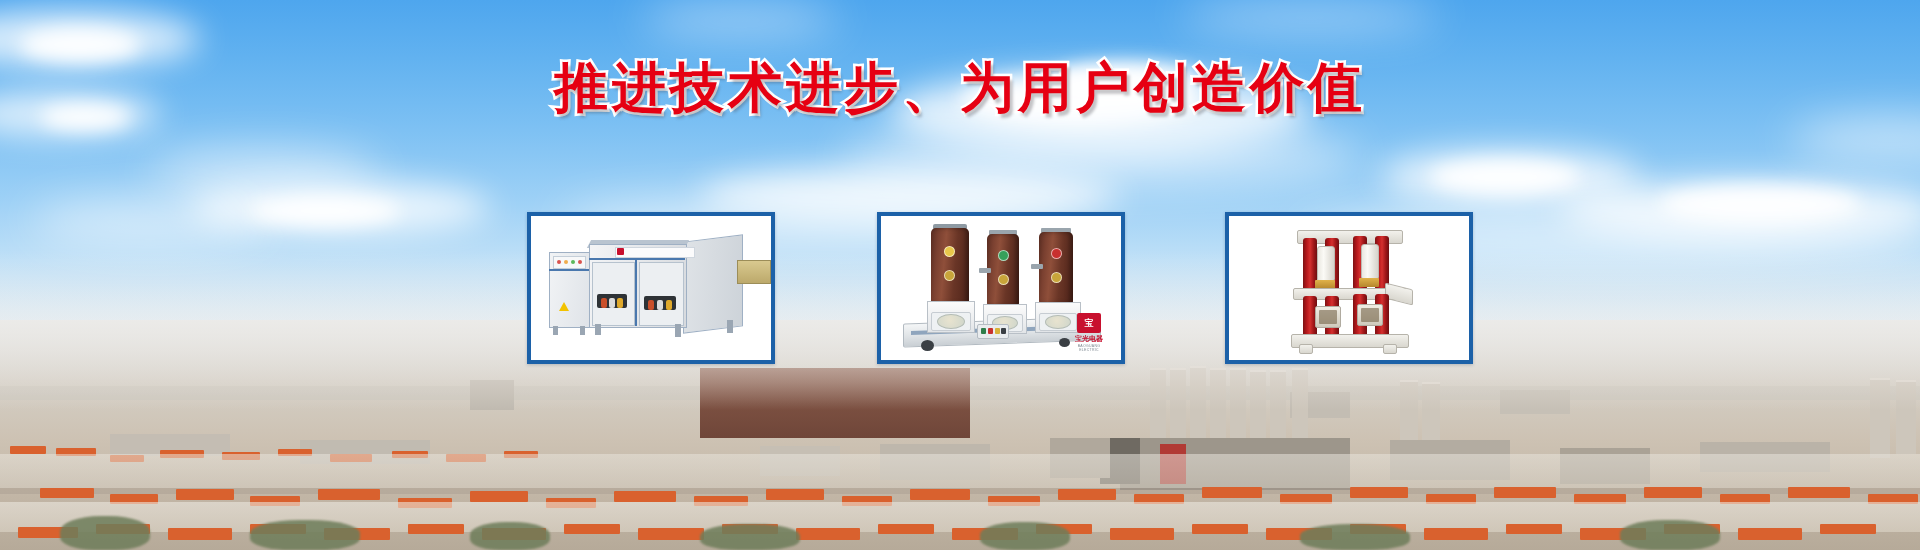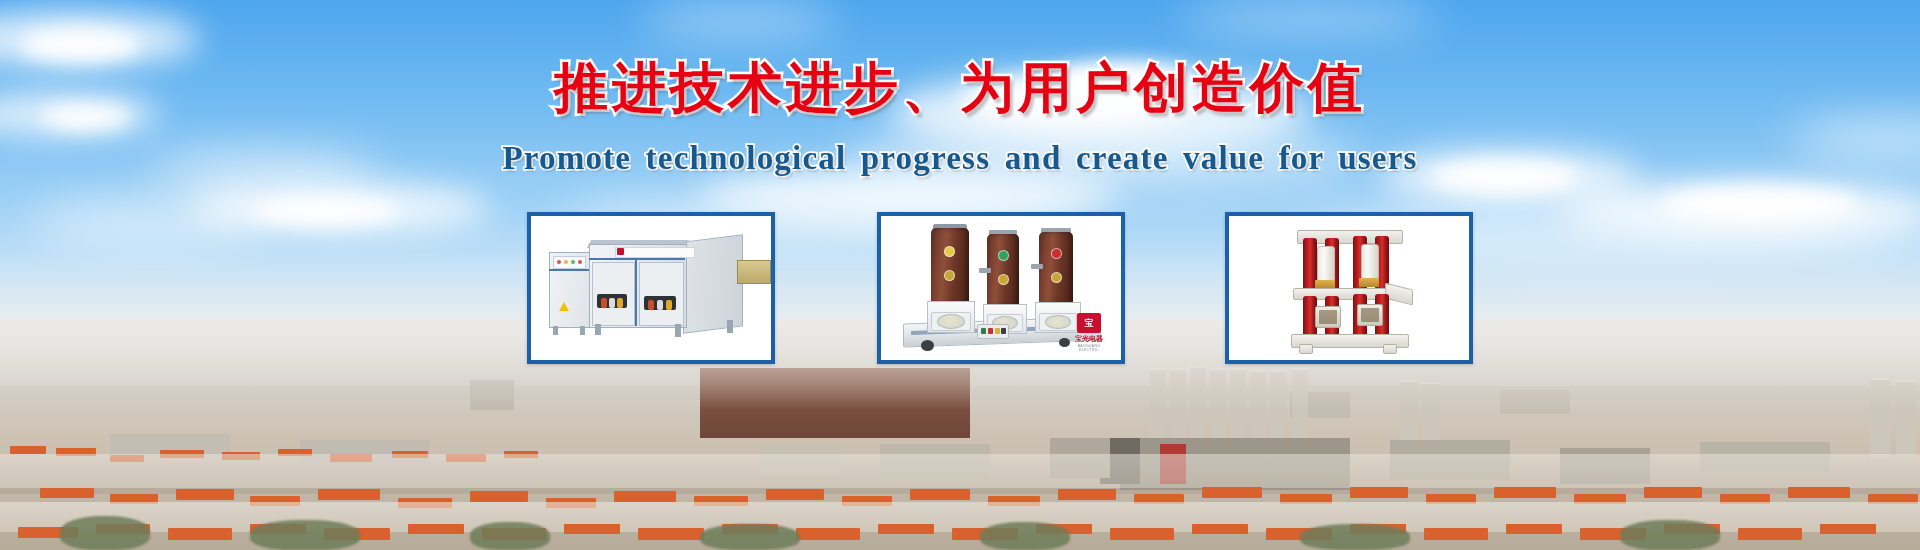--- a/index.html
+++ b/index.html
@@ -284,21 +284,20 @@
     <div class="tree" style="left:470px;bottom:0px;width:80px;height:28px;"></div>
     <div class="tree" style="left:700px;bottom:0px;width:100px;height:26px;"></div>
     <div class="tree" style="left:980px;bottom:0px;width:90px;height:28px;"></div>
     <div class="tree" style="left:1300px;bottom:0px;width:110px;height:26px;"></div>
     <div class="tree" style="left:1620px;bottom:0px;width:100px;height:30px;"></div>
 
     <div class="cityhaze"></div>
   </div>
 
   <div class="headline">推进技术进步、为用户创造价值</div>
-  <div class="subtitle">Promote technological progress and create value for users</div>
 
   <div class="panels">
 
     <div class="panel p1">
       <div class="inner">
         <div class="cab-side"></div>
         <div class="cab-panelbtns">
           <b style="left:3px;background:#d9534f;"></b>
           <b style="left:10px;background:#f0ad4e;"></b>
           <b style="left:17px;background:#5cb85c;"></b>

